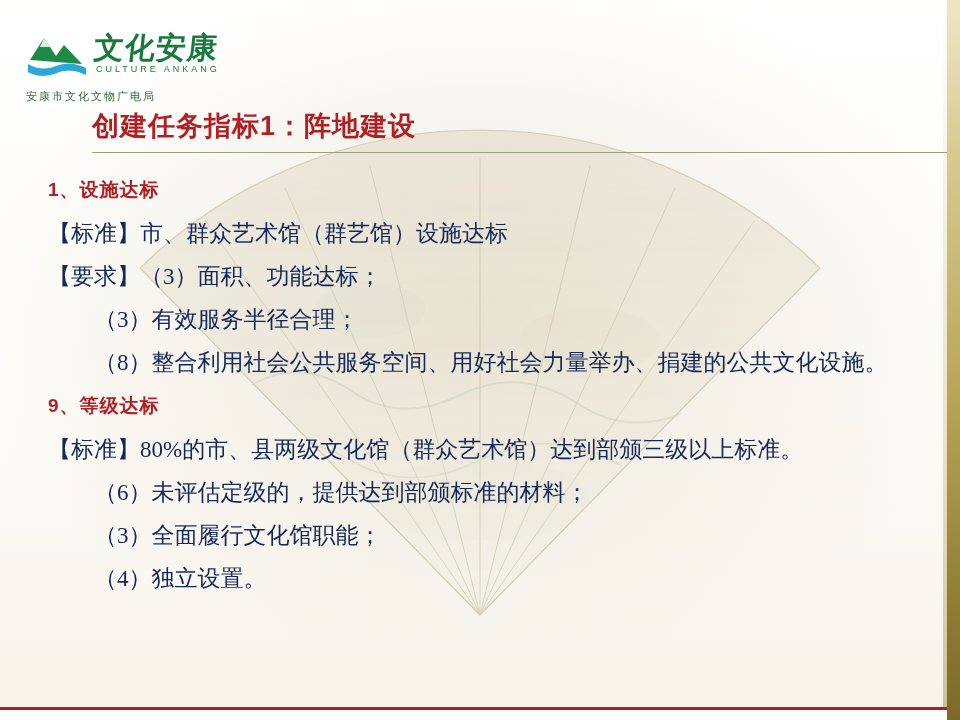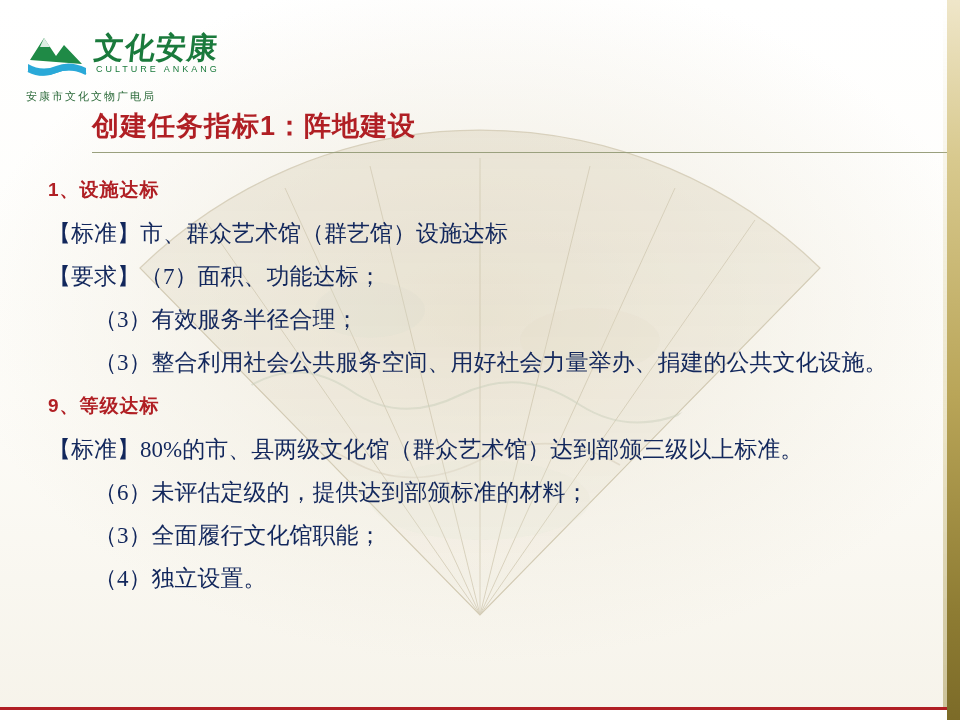--- a/index.html
+++ b/index.html
@@ -233,23 +233,23 @@
 
   <div class="title-block">
     <div class="title">创建任务指标1：阵地建设</div>
     <div class="title-underline"></div>
   </div>
 
   <div class="content">
 
     <div class="heading">1、设施达标</div>
     <div class="line">【标准】市、群众艺术馆（群艺馆）设施达标</div>
-    <div class="line">【要求】（7）面积、功能达标；</div>
+    <div class="line">【要求】（3）面积、功能达标；</div>
     <div class="line indent-1">（3）有效服务半径合理；</div>
-    <div class="line indent-1 wrap">（3）整合利用社会公共服务空间、用好社会力量举办、捐建的公共文化设施。</div>
+    <div class="line indent-1 wrap">（8）整合利用社会公共服务空间、用好社会力量举办、捐建的公共文化设施。</div>
 
     <div class="heading">9、等级达标</div>
     <div class="line">【标准】80%的市、县两级文化馆（群众艺术馆）达到部颁三级以上标准。</div>
     <div class="line indent-1">（6）未评估定级的，提供达到部颁标准的材料；</div>
     <div class="line indent-1">（3）全面履行文化馆职能；</div>
     <div class="line indent-1">（4）独立设置。</div>
 
   </div>
 
   <div class="right-band-inner"></div>

